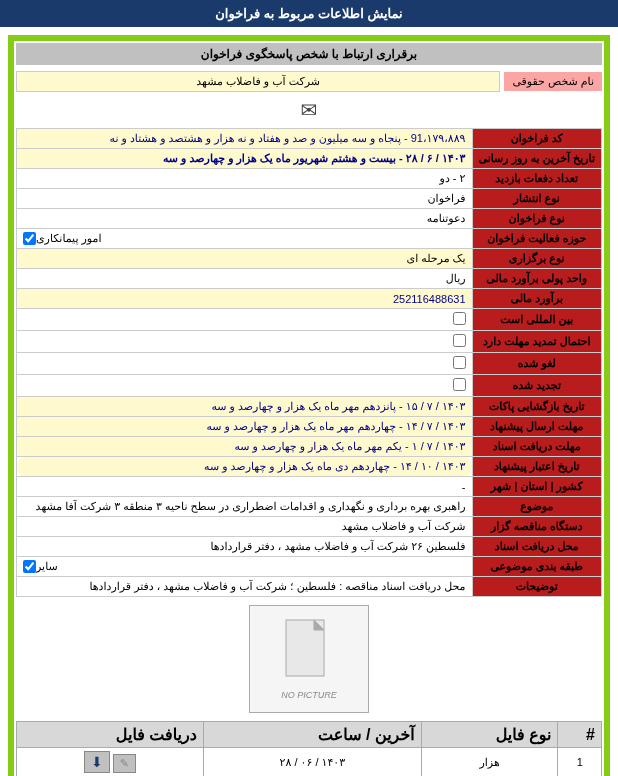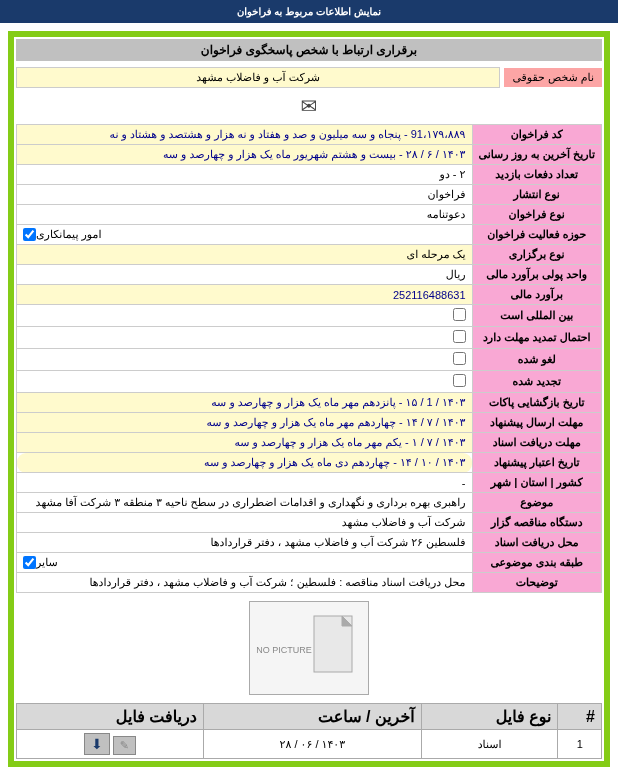--- a/index.html
+++ b/index.html
@@ -8,21 +8,21 @@
       font-size: 11px;
       background: #fff;
       direction: rtl;
       width: 618px;
     }
     .page-title {
       background: #1a3a6b;
       color: #fff;
       text-align: center;
       padding: 6px 0;
-      font-size: 10px;
+      font-size: 13px;
       font-weight: bold;
     }
     .outer-box {
       border: 6px solid #84cc16;
       margin: 8px;
       padding: 2px;
     }
     .contact-header {
       background: #c0c0c0;
       text-align: center;
@@ -64,21 +64,21 @@
       border-collapse: collapse;
       margin-bottom: 4px;
     }
     .info-table tr td {
       border: 1px solid #ccc;
       padding: 3px 6px;
       font-size: 11px;
       text-align: right;
     }
     .info-table tr td.label-cell {
-      background: #f9a8d4;
+      background: #b91c1c;
       white-space: nowrap;
       text-align: center;
       font-weight: bold;
       width: 120px;
     }
     .info-table tr td.value-cell {
       background: #fffacd;
       text-align: right;
     }
     .info-table tr td.value-cell-white {
@@ -87,27 +87,28 @@
     }
     .checkbox-cell {
       display: flex;
       align-items: center;
       gap: 0;
       justify-content: flex-end;
     }
     .no-picture-box {
       border: 1px solid #aaa;
       width: 120px;
-      height: 94px;
+      height: 108px;
       display: flex;
-      flex-direction: row;
+      flex-direction: column;
       align-items: center;
       justify-content: center;
       background: #f5f5f5;
       margin: 8px auto;
+      font-style: italic;
     }
     .no-picture-box .no-pic-text {
       font-size: 9px;
       color: #888;
       margin-top: 4px;
     }
     .files-table {
       width: 100%;
       border-collapse: collapse;
       margin-top: 4px;
@@ -151,21 +152,21 @@
   <div class="email-icon">✉</div>
 
   <table class="info-table">
     <tbody>
         <tr>
       <td class="label-cell">کد فراخوان</td>
       <td class="value-cell" style="color:#00008b;">91،۱۷۹،۸۸۹ - پنجاه و سه میلیون و صد و هفتاد و نه هزار و هشتصد و هشتاد و نه</td>
     </tr>
     <tr>
       <td class="label-cell">تاریخ آخرین به روز رسانی</td>
-      <td class="value-cell" style="color:#00008b;">۱۴۰۳ / ۶ / ۲۸ - بیست و هشتم شهریور ماه یک هزار و چهارصد و سه</td>
+      <td class="value-cell" style="color:#00008b;font-weight:bold;">۱۴۰۳ / ۶ / ۲۸ - بیست و هشتم شهریور ماه یک هزار و چهارصد و سه</td>
     </tr>
     <tr>
       <td class="label-cell">تعداد دفعات بازدید</td>
       <td class="value-cell-white">۲ - دو</td>
     </tr>
     <tr>
       <td class="label-cell">نوع انتشار</td>
       <td class="value-cell-white">فراخوان</td>
     </tr>
     <tr>
@@ -212,21 +213,21 @@
       </td>
     </tr>
     <tr>
       <td class="label-cell">تجدید شده</td>
       <td class="value-cell-white">
         <input type="checkbox" style="">
       </td>
     </tr>
     <tr>
       <td class="label-cell">تاریخ بازگشایی پاکات</td>
-      <td class="value-cell" style="color:#00008b;">۱۴۰۳ / 1 / ۱۵ - پانزدهم مهر ماه یک هزار و چهارصد و سه</td>
+      <td class="value-cell" style="color:#00008b;">۱۴۰۳ / ۷ / ۱۵ - پانزدهم مهر ماه یک هزار و چهارصد و سه</td>
     </tr>
     <tr>
       <td class="label-cell">مهلت ارسال پیشنهاد</td>
       <td class="value-cell" style="color:#00008b;">۱۴۰۳ / ۷ / ۱۴ - چهاردهم مهر ماه یک هزار و چهارصد و سه</td>
     </tr>
     <tr>
       <td class="label-cell">مهلت دریافت اسناد</td>
       <td class="value-cell" style="color:#00008b;">۱۴۰۳ / ۷ / ۱ - یکم مهر ماه یک هزار و چهارصد و سه</td>
     </tr>
     <tr>
@@ -285,21 +286,21 @@
       <tr>
         <th>#</th>
         <th>نوع فایل</th>
         <th>آخرین / ساعت</th>
         <th>دریافت فایل</th>
       </tr>
     </thead>
     <tbody>
       <tr>
         <td>1</td>
-        <td>اسناد</td>
+        <td>هزار</td>
         <td>۱۴۰۳ / ۰۶ / ۲۸</td>
         <td>
           <span class="download-btn">
             <span style="color:#888;">✎</span>
           </span>
           <span class="download-btn">
             <span style="color:#1a3a6b; font-size:14px;">⬇</span>
           </span>
         </td>
       </tr>

